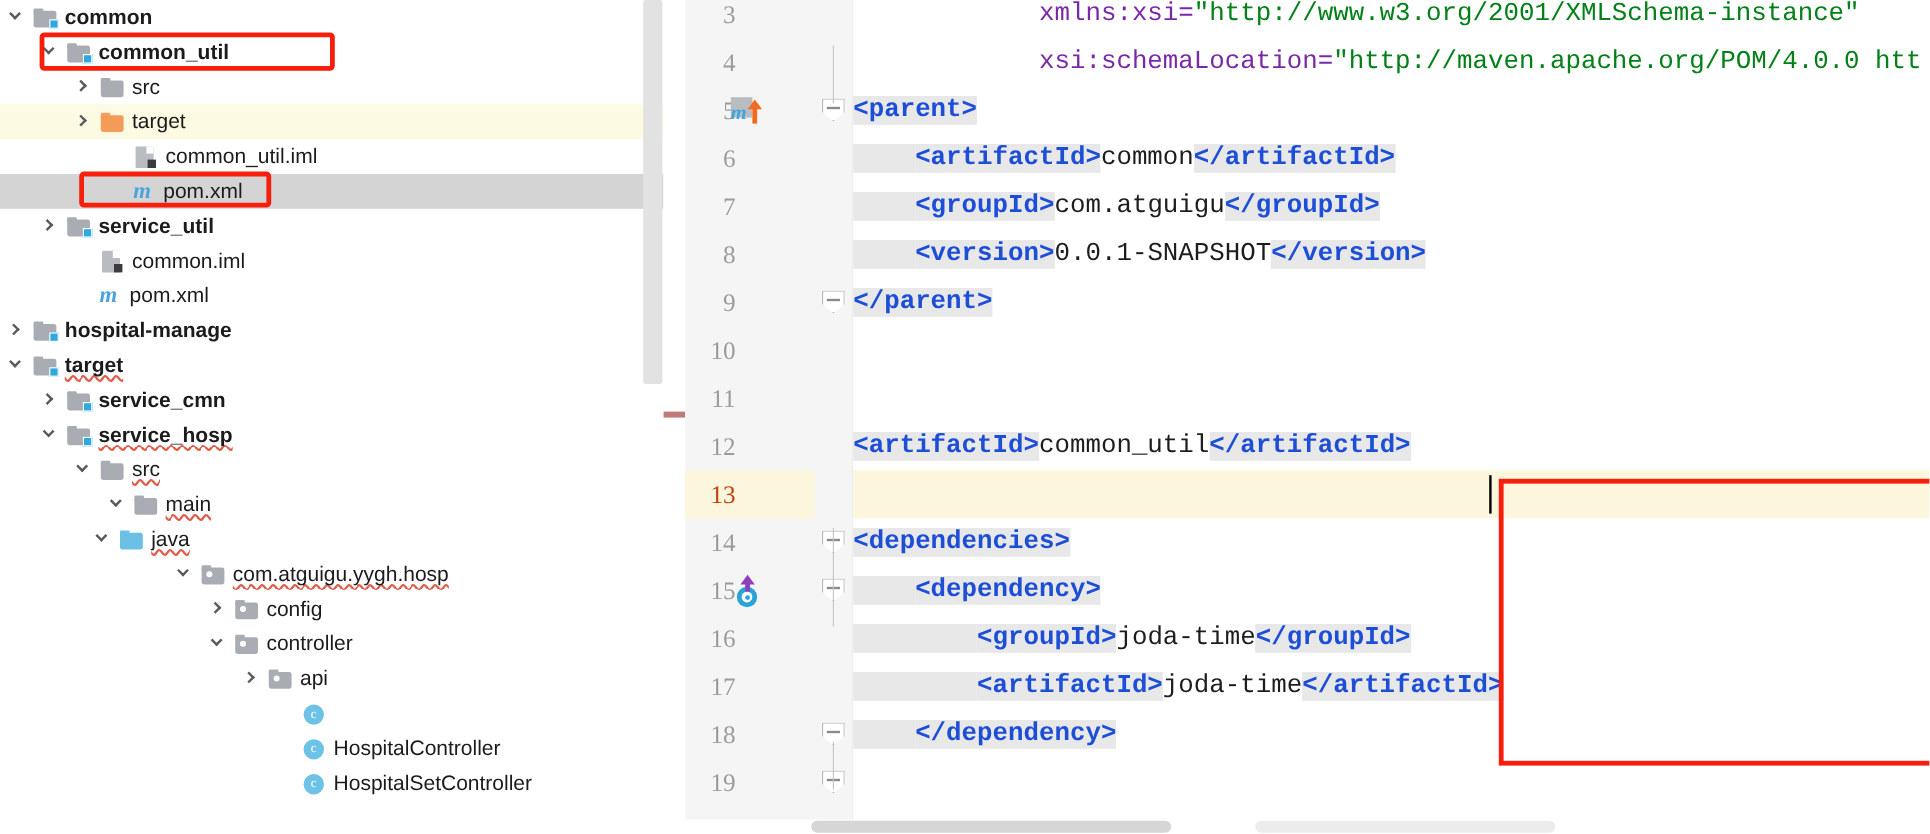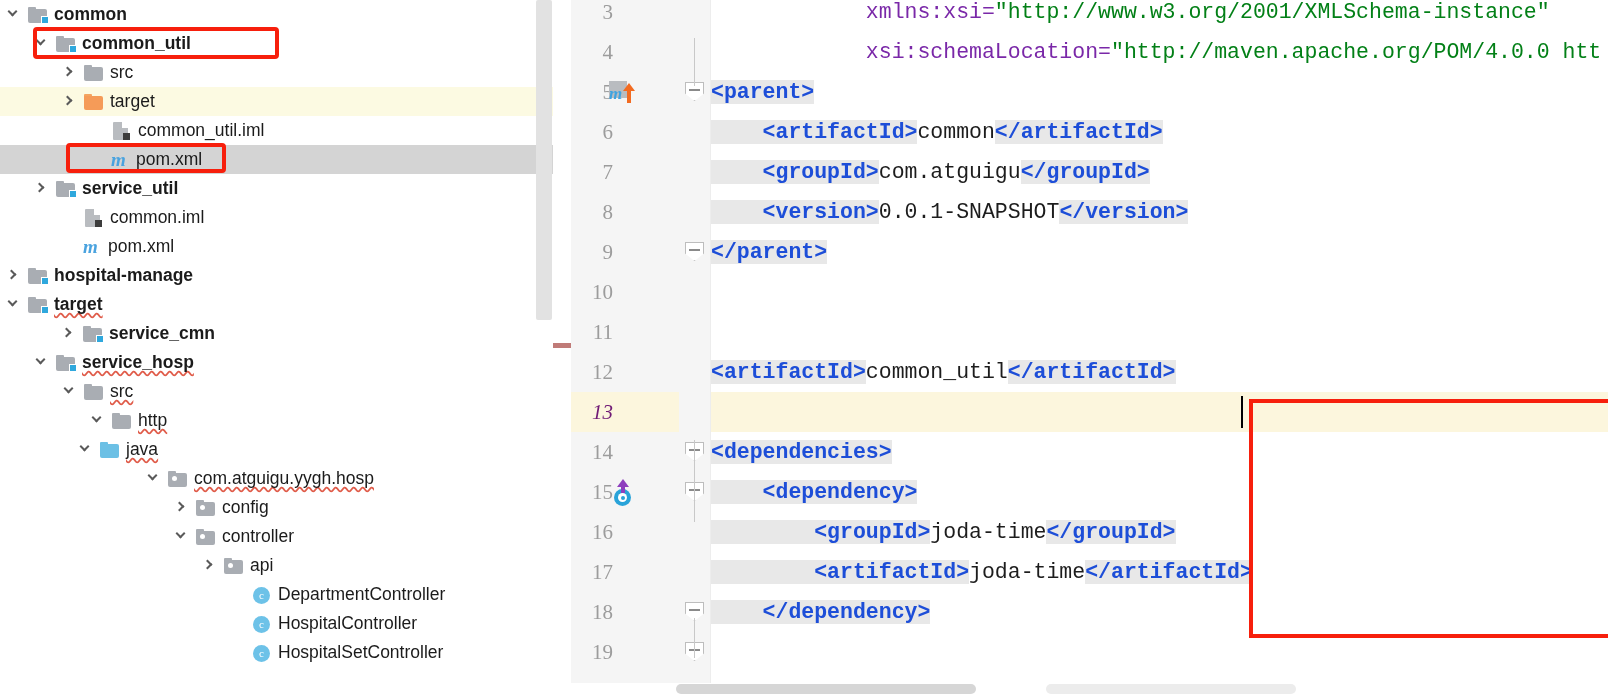--- a/index.html
+++ b/index.html
@@ -191,21 +191,21 @@
     line-height: 40px;
   }
   .gnum {
     position: absolute;
     right: 66px;
     font-size: 21px;
     color: #9c9c9c;
     font-family: "Liberation Serif", serif;
   }
   .gline.cur { background: #fcf6dd; }
-  .gline.cur .gnum { color: #701a75; font-style: italic; }
+  .gline.cur .gnum { color: #c2410c; }
 
   
   .gicon { position: absolute; }
 
   
   .fold {
     position: absolute;
     left: 6px;
     width: 19px; height: 19px;
   }
@@ -408,21 +408,21 @@
           <span class="twisty down">
             <i></i>
           </span>
           <span class="ico">
             <span class="ftab"></span>
             <span class="fbody"></span>
             <span class="modbadge"></span>
           </span>
           <span class="tree-label bold spell">target</span>
         </div>
-        <div class="tree-row" style="padding-left: 16px; margin-left: 45px;">
+        <div class="tree-row" style="padding-left: 34px;">
           <span class="twisty right">
             <i></i>
           </span>
           <span class="ico">
             <span class="ftab"></span>
             <span class="fbody"></span>
             <span class="modbadge"></span>
           </span>
           <span class="tree-label bold">service_cmn</span>
         </div>
@@ -448,21 +448,21 @@
           <span class="tree-label spell">src</span>
         </div>
         <div class="tree-row" style="padding-left: 90px;">
           <span class="twisty down">
             <i></i>
           </span>
           <span class="ico">
             <span class="ftab"></span>
             <span class="fbody"></span>
           </span>
-          <span class="tree-label spell">http</span>
+          <span class="tree-label spell">main</span>
         </div>
         <div class="tree-row" style="padding-left: 78px;">
           <span class="twisty down">
             <i></i>
           </span>
           <span class="ico blue">
             <span class="ftab"></span>
             <span class="fbody"></span>
           </span>
           <span class="tree-label spell">java</span>
@@ -510,21 +510,20 @@
             <span class="pkgdot"></span>
           </span>
           <span class="tree-label">api</span>
         </div>
         <div class="tree-row" style="padding-left: 230px;">
           <span class="twisty none"></span>
           <span class="ico cls">
             <span class="circle"></span>
             <span class="cl">c</span>
           </span>
-          <span class="tree-label">DepartmentController</span>
         </div>
         <div class="tree-row" style="padding-left: 230px;">
           <span class="twisty none"></span>
           <span class="ico cls">
             <span class="circle"></span>
             <span class="cl">c</span>
           </span>
           <span class="tree-label">HospitalController</span>
         </div>
         <div class="tree-row" style="padding-left: 230px;">

